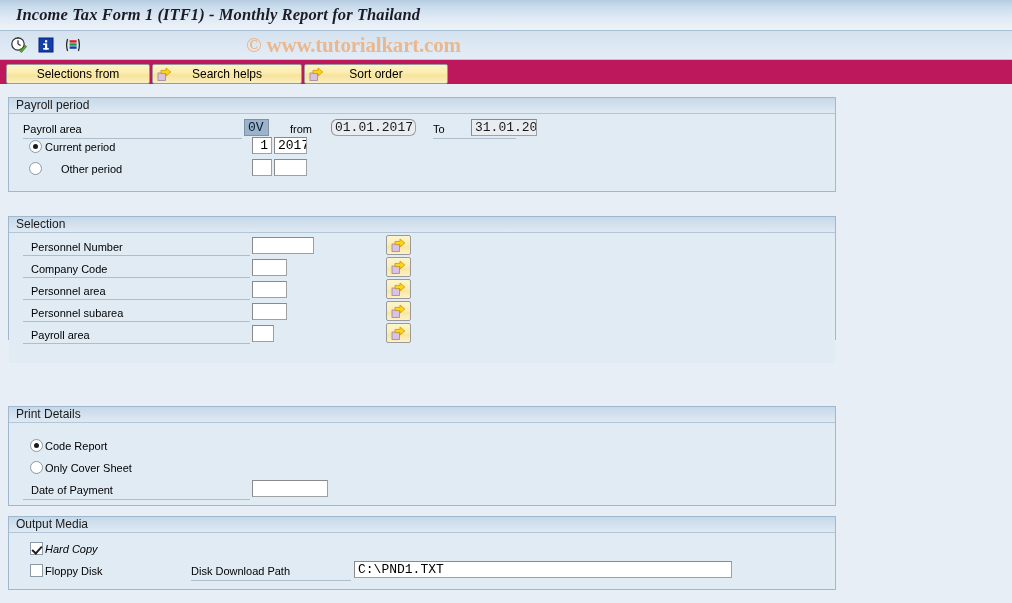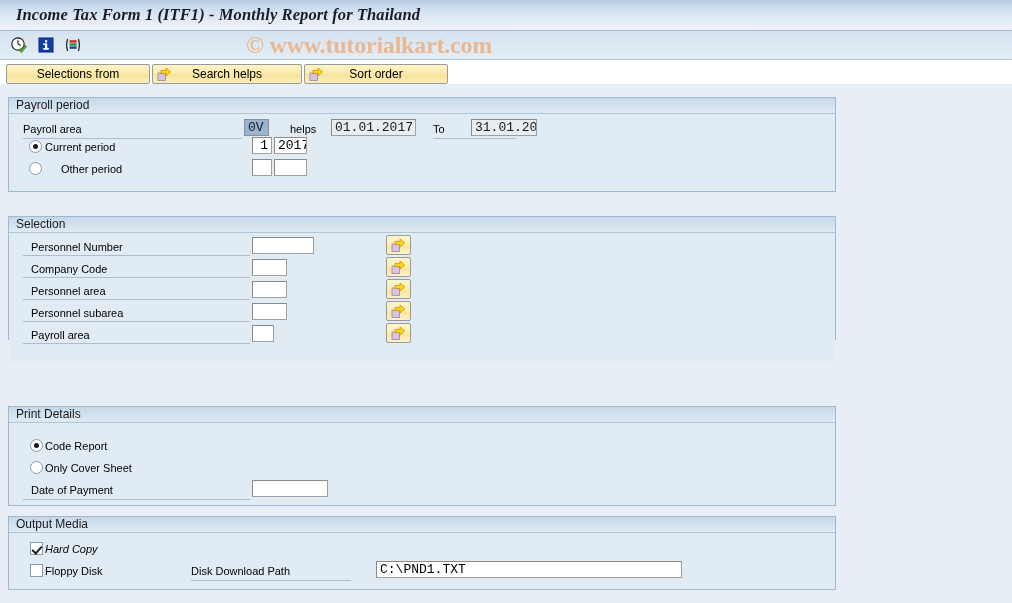--- a/index.html
+++ b/index.html
@@ -55,31 +55,31 @@
     display: block;
     cursor: pointer;
   }
   .watermark {
     position: absolute;
     left: 246px;
     top: 50%;
     transform: translateY(-50%);
     font-family: "Liberation Serif", serif;
     font-weight: bold;
-    font-size: 24px;
+    font-size: 21px;
     color: #eab890;
     white-space: nowrap;
     pointer-events: none;
     letter-spacing: -0.2px;
   }
 
   
   .buttonbar {
     height: 24px;
-    background: #ffffff;
+    background: #be185d;
     display: flex;
     align-items: center;
     padding: 3px 0 0 6px;
     gap: 2px;
     box-sizing: border-box;
   }
   .sapbtn {
     height: 20px;
     background: linear-gradient(to bottom, #fdf3c7 0%, #fbecae 45%, #f7e39a 55%, #fbeec0 100%);
     border: 1px solid #9a9a9a;
@@ -285,22 +285,22 @@
 </div>
 
 <div class="grp" style="top:97px; height:95px;">
   <div class="grp-head">Payroll period</div>
   <div class="grp-body" style="height:77px;">
 
     <div class="lbl" style="left:14px; top:8px;">Payroll area</div>
     <div class="lbl-underline" style="left:14px; top:24px; width:219px;"></div>
     <div class="fld sel" style="left:235px; top:5px; width:25px;">0V</div>
 
-    <div class="lbl" style="left:281px; top:8px;">helps</div>
-    <div class="fld ro" style="left:322px; top:5px; width:85px;">01.01.2017</div>
+    <div class="lbl" style="left:281px; top:8px;">from</div>
+    <div class="fld ro" style="left:322px; top:5px; width:85px;border-radius:6px;">01.01.2017</div>
 
     <div class="lbl" style="left:424px; top:8px;">To</div>
     <div class="lbl-underline" style="left:424px; top:24px; width:83px;"></div>
     <div class="fld ro" style="left:462px; top:5px; width:66px;">31.01.2017</div>
 
     <div class="radio on" style="left:20px; top:26px;"></div>
     <div class="lbl" style="left:36px; top:26px;">Current period</div>
     <div class="fld num" style="left:243px; top:23px; width:20px;">1</div>
     <div class="fld" style="left:265px; top:23px; width:33px;">2017</div>
 
@@ -388,15 +388,15 @@
   <div class="grp-body" style="height:56px;">
 
     <div class="chk on" style="left:21px; top:9px;"></div>
     <div class="lbl" style="left:36px; top:9px;font-style:italic;">Hard Copy</div>
 
     <div class="chk" style="left:21px; top:31px;"></div>
     <div class="lbl" style="left:36px; top:31px;">Floppy Disk</div>
 
     <div class="lbl" style="left:182px; top:31px;">Disk Download Path</div>
     <div class="lbl-underline" style="left:182px; top:47px; width:160px;"></div>
-    <div class="fld" style="left:345px; top:28px; width:306px;margin-left:22px;">C:\PND1.TXT</div>
+    <div class="fld" style="left:345px; top:28px; width:378px;">C:\PND1.TXT</div>
   </div>
 </div>
 
 </body></html>

